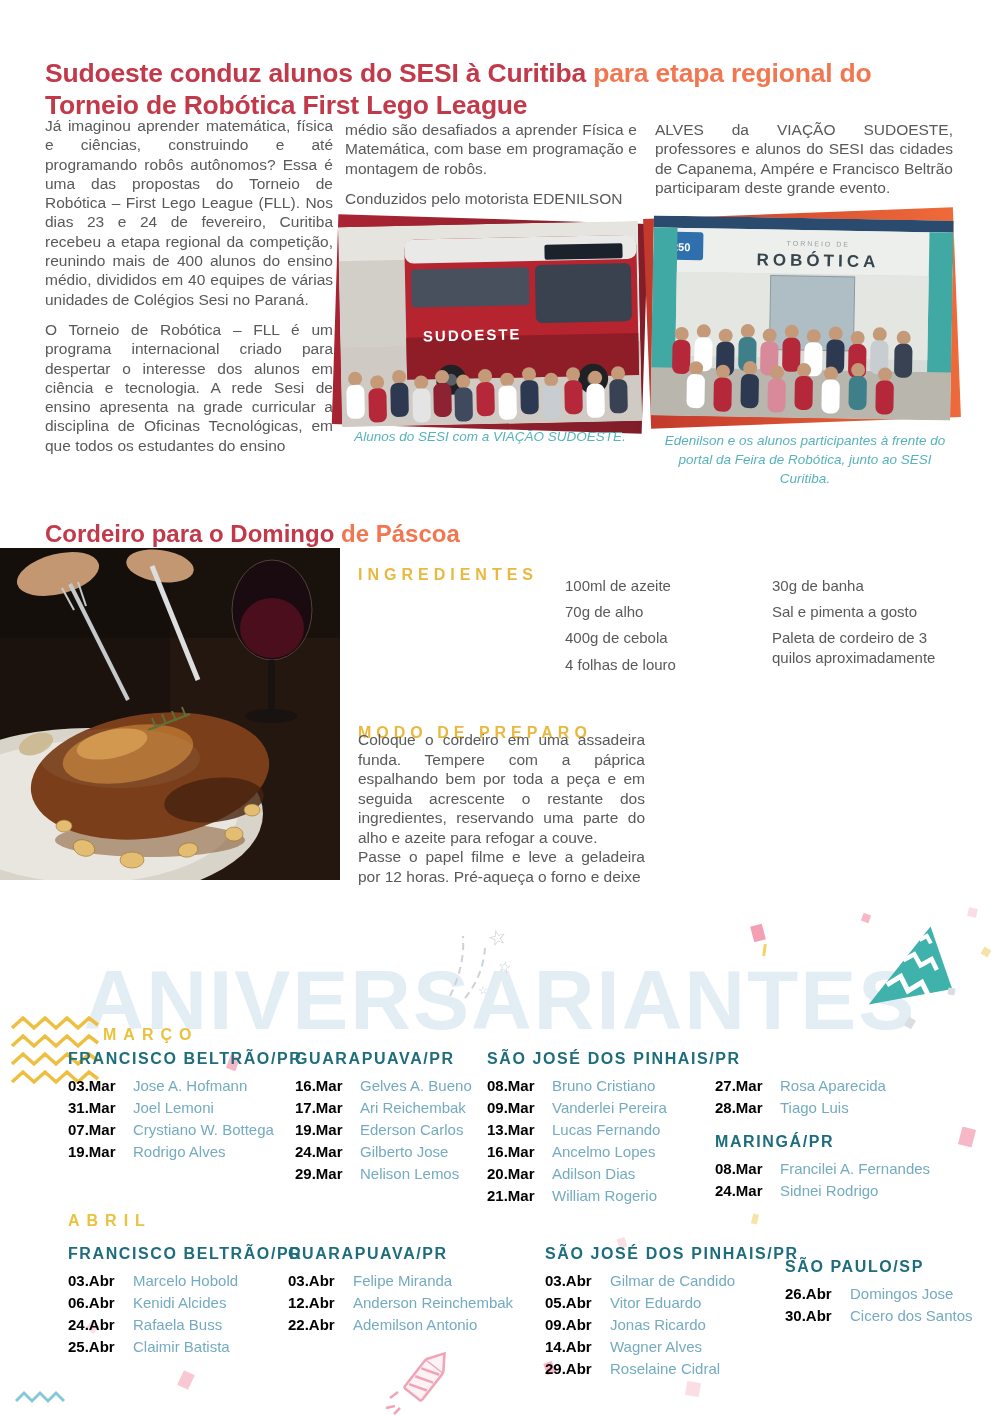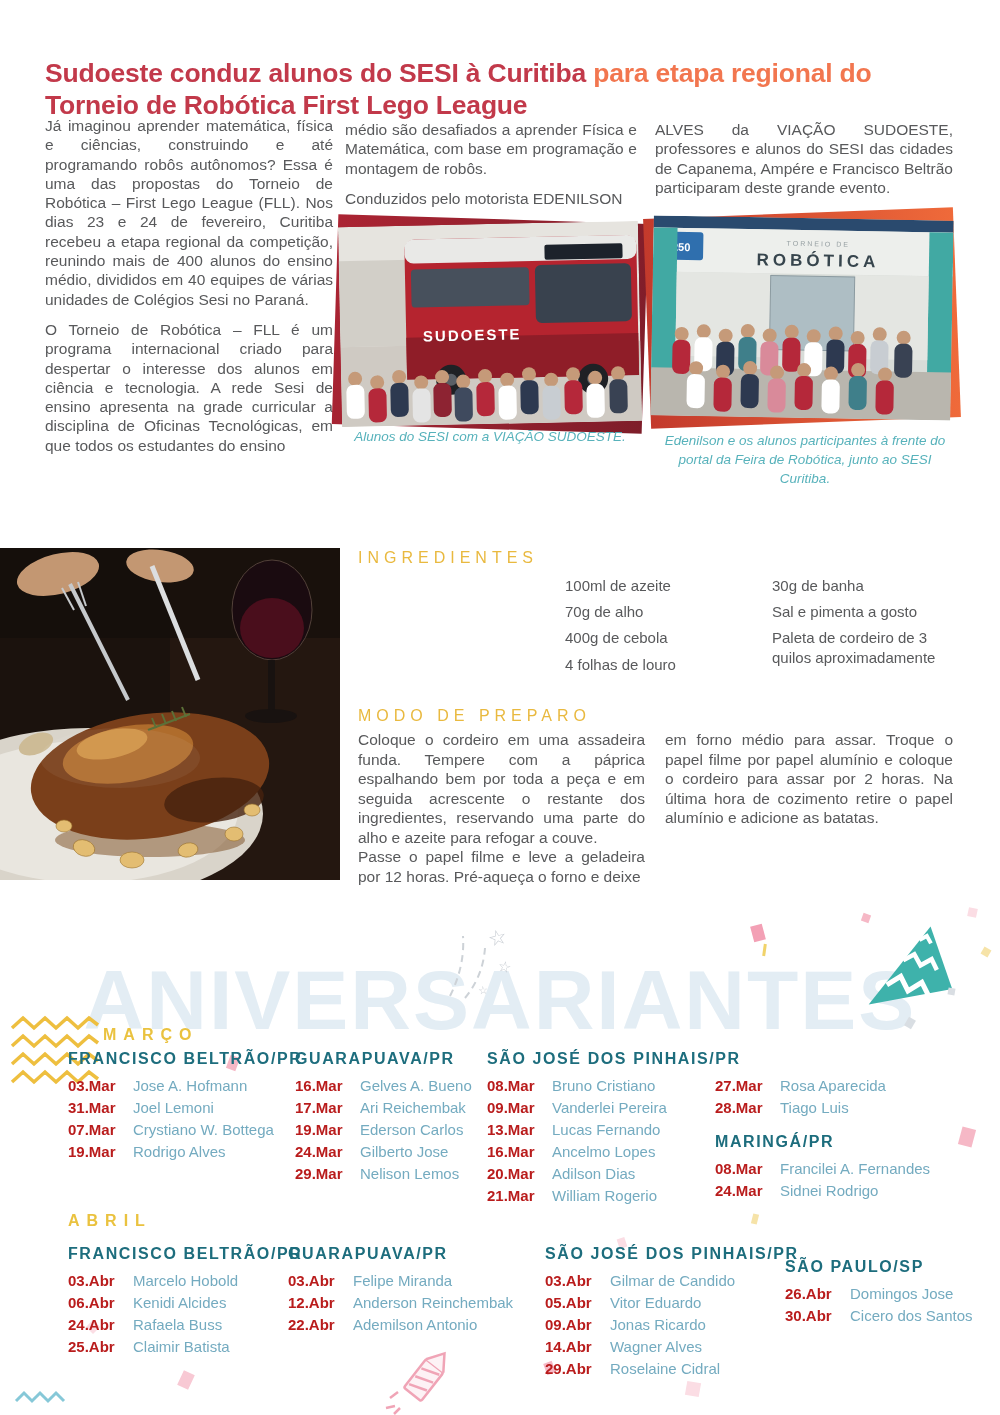--- a/index.html
+++ b/index.html
@@ -20,36 +20,36 @@
   .pb1{background:linear-gradient(100deg,#ab2433,#7e1d29);transform:rotate(1.8deg);}
   .pb2{background:linear-gradient(90deg,#c33a2c,#ef6a3a);transform:rotate(-2.2deg);}
   .photo{position:relative;display:block;}
   .ph1{transform:rotate(-1.2deg);}
   .ph2{transform:rotate(1deg);}
   .cap{position:absolute;font-style:italic;color:#57b2bb;font-size:13.5px;line-height:1.4;
        text-align:center;}
   
   .h2{position:absolute;left:45px;top:500px;width:900px;font-size:24px;font-weight:700;
       color:#c2394a;}
-  .gold-head{position:absolute;color:#e9b93f;font-weight:400;font-size:16px;letter-spacing:5px;}
+  .gold-head{position:absolute;color:#e9b93f;font-weight:700;font-size:16px;letter-spacing:5px;margin-top:17px;}
   .ing-col{position:absolute;}
   .ing{font-size:15px;line-height:1.28;color:#58595b;margin-bottom:7px;}
   .prep{position:absolute;text-align:justify;font-size:15.5px;line-height:19.5px;hyphens:auto;}
   .prep p{margin:0;}
   .food{position:absolute;left:0;top:548px;}
   
   .watermark{position:absolute;left:0;top:952px;width:100%;text-align:center;font-size:84px;
              font-weight:700;color:#e3edf4;letter-spacing:2px;white-space:nowrap;z-index:0;}
   .month-label{position:absolute;color:#eac23f;font-weight:700;font-size:16px;
                letter-spacing:7px;z-index:2;}
   .bday-col{position:absolute;z-index:2;}
   .bday-city{color:#1d6d7d;font-weight:700;font-size:16px;letter-spacing:1.6px;
              line-height:18px;margin-bottom:9px;white-space:nowrap;}
   .bday-row{display:flex;margin-bottom:4px;font-size:15px;line-height:18px;white-space:nowrap;}
-  .bday-date{color:#b91c1c;font-weight:700;min-width:56px;margin-right:9px;}
+  .bday-date{color:#000000;font-weight:700;min-width:56px;margin-right:9px;}
   .bday-name{color:#74abc0;}
   .grp2{margin-top:16px;}
   .pad-head{margin-top:27px;}
   
   .deco{position:absolute;z-index:1;}
   .conf{position:absolute;z-index:1;}
   .star{position:absolute;z-index:1;color:#c9ced4;font-weight:400;}
 </style>
 </head>
 <body>
@@ -144,20 +144,21 @@
       <use href="#pp" x="99" y="151" color="#2d3950"></use>
       <use href="#pp" x="126" y="155" color="#d98a9a"></use>
       <use href="#pp" x="153" y="152" color="#b5283a"></use>
       <use href="#pp" x="180" y="155" color="#ffffff"></use>
       <use href="#pp" x="207" y="151" color="#3f7f8a"></use>
       <use href="#pp" x="234" y="155" color="#b5283a"></use>
     </svg>
   </div>
   <div class="cap" style="left:655px;top:432px;width:300px;">Edenilson e os alunos participantes à frente do portal da Feira de Robótica, junto ao SESI Curitiba.</div>
 
+  <h2 class="h2"><span>Cordeiro para o Domingo</span><span class="accent"> de Páscoa</span></h2>
 
   <svg class="food" width="340" height="332" viewBox="0 0 340 332">
     <rect x="0" y="0" width="340" height="332" fill="#1b120d"></rect>
     <rect x="170" y="0" width="170" height="332" fill="#241710"></rect>
     <rect x="0" y="0" width="340" height="90" fill="#120d0a" opacity="0.6"></rect>
     <ellipse cx="272" cy="62" rx="40" ry="50" fill="#1a0b10" stroke="#524139" stroke-width="1"></ellipse>
     <ellipse cx="272" cy="80" rx="32" ry="30" fill="#4a0e1c"></ellipse>
     <rect x="268" y="112" width="7" height="52" fill="#181210"></rect>
     <ellipse cx="271" cy="168" rx="26" ry="7" fill="#181210"></ellipse>
     <ellipse cx="58" cy="26" rx="42" ry="20" fill="#c39772" transform="rotate(-14 58 26)"></ellipse>
@@ -206,23 +207,20 @@
   <div class="ing">30g de banha</div>
       <div class="ing">Sal e pimenta a gosto</div>
       <div class="ing">Paleta de cordeiro de 3 quilos aproximadamente</div>
     </div>
 
   <div class="gold-head" style="left:358px;top:707px;text-align:center;">MODO DE PREPARO</div>
   <div class="prep" style="left:358px;top:730px;width:287px;">
     <p>Coloque o cordeiro em uma assadeira funda. Tempere com a páprica espalhando bem por toda a peça e em seguida acrescente o restante dos ingredientes, reservando uma parte do alho e azeite para refogar a couve.</p>
     <p>Passe o papel filme e leve a geladeira por 12 horas. Pré-aqueça o forno e deixe</p>
   </div>
-  <div class="prep" style="left:665px;top:730px;width:288px;">
-    <p>em forno médio para assar. Troque o papel filme por papel alumínio e coloque o cordeiro para assar por 2 horas. Na última hora de cozimento retire o papel alumínio e adicione as batatas.</p>
-  </div>
 
   <div class="watermark">ANIVERSARIANTES</div>
 
   <svg class="deco" style="left:10px;top:1012px;" width="96" height="76">
     <g stroke="#eebf3f" stroke-width="3.5" fill="none">
       <polyline points="2,16 13,6 24,16 35,6 46,16 57,6 68,16 79,6 88,13"></polyline>
       <polyline points="2,34 13,24 24,34 35,24 46,34 57,24 68,34 79,24 88,31"></polyline>
       <polyline points="2,52 13,42 24,52 35,42 46,52 57,42 68,52 79,42 88,49"></polyline>
       <polyline points="2,70 13,60 24,70 35,60 46,70 57,60 68,70 79,60 88,67"></polyline>
     </g>

